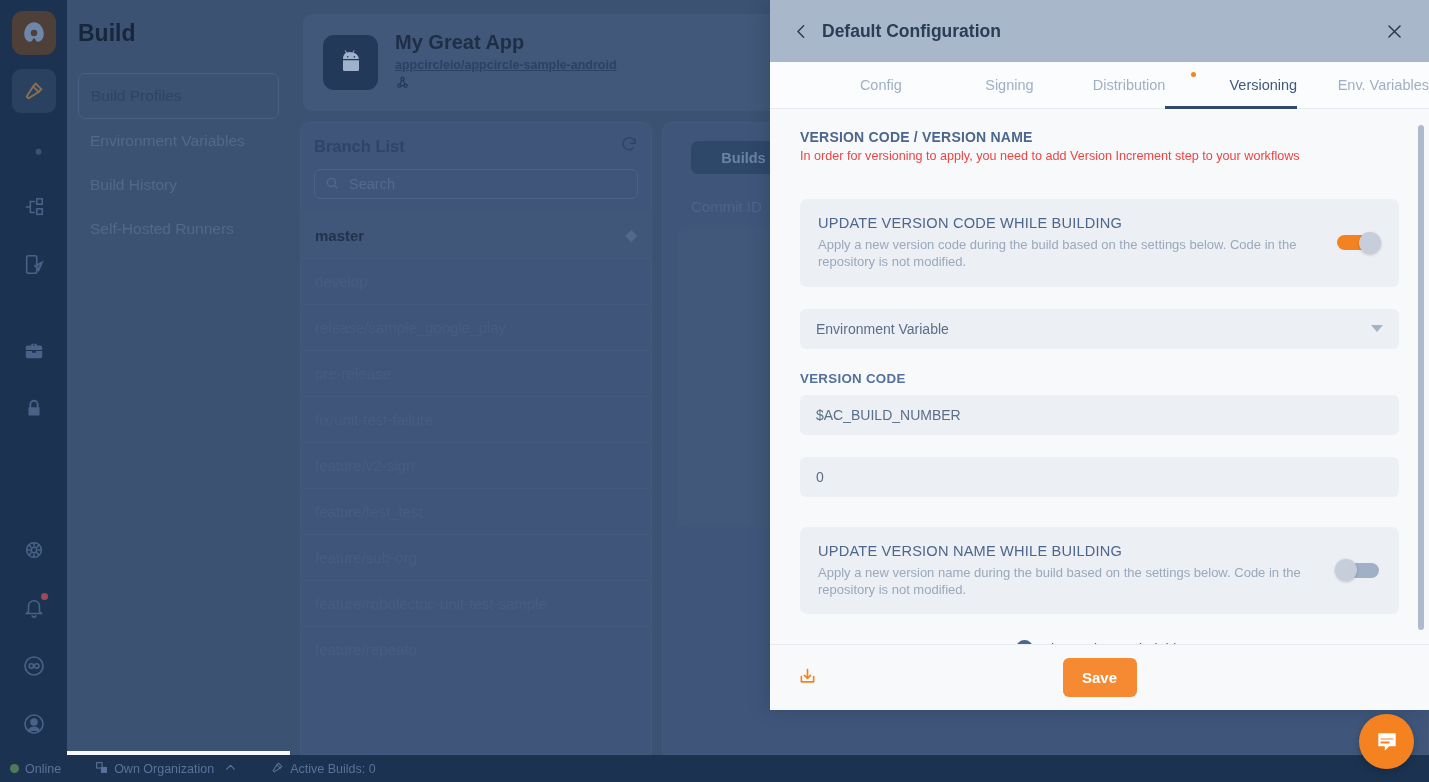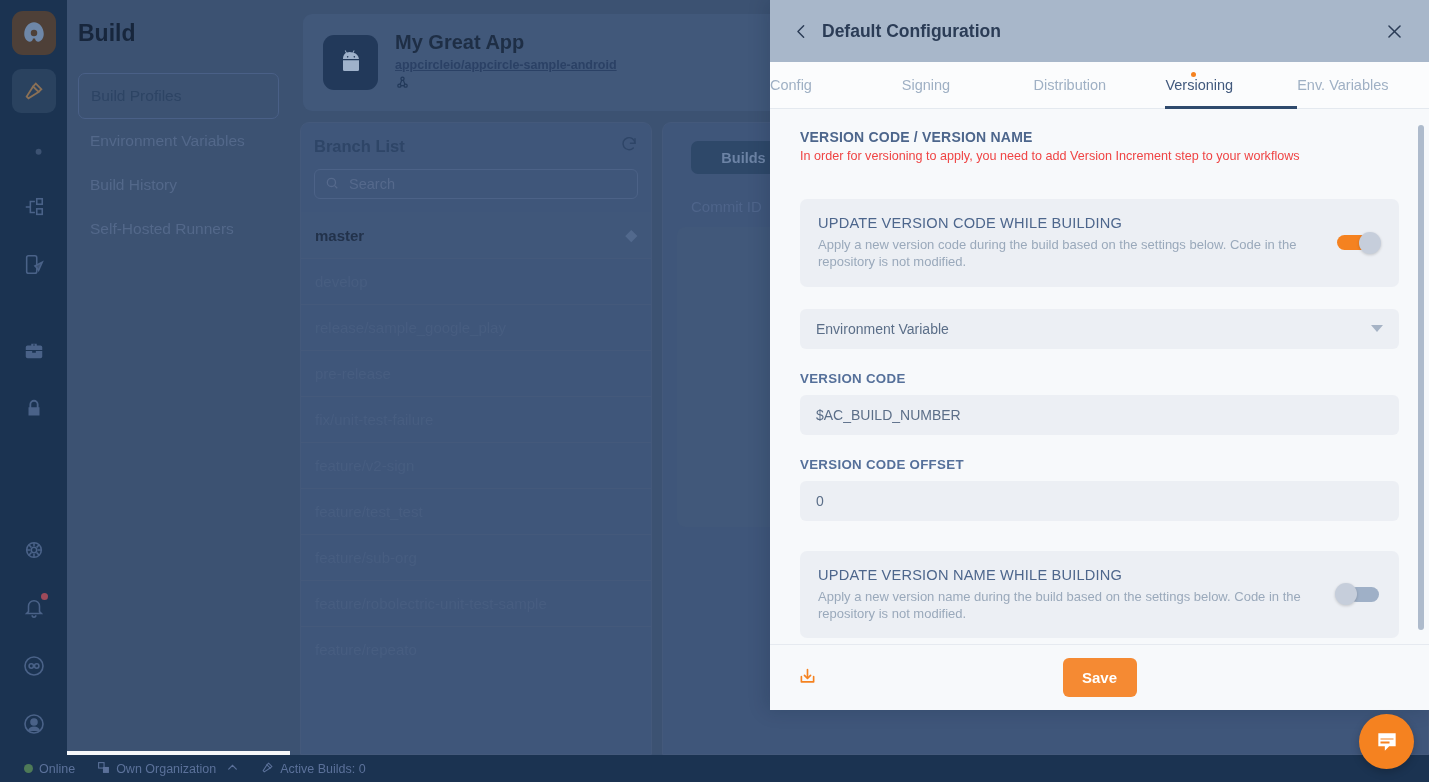--- a/index.html
+++ b/index.html
@@ -118,22 +118,22 @@
     margin-top: 24px; padding-left: 28px; font-size: 15px; color: #4e6party;
     color: #4e648a;
   }
   .bg-tablebody {
     margin: 12px 18px 0 14px; height: 300px;
     background: #41587a; border-radius: 8px;
   }
 
   .bg-status {
     position: absolute; left: 0; bottom: 0; width: 1429px; height: 27px;
-    background: #1b3351; display: flex; align-items: center; gap: 8px;
-    padding-left: 24px; color: #5b7characters;
+    background: #1b3351; display: flex; align-items: center; gap: 20px;
+    padding-left: 10px; color: #5b7characters;
     color: #5b719a; font-size: 12.5px;
   }
   .st-item { display: flex; align-items: center; gap: 6px; }
   .st-dot { width: 9px; height: 9px; border-radius: 50%; background: #4e7a57; }
 
   
   .drawer {
     position: absolute; right: 0; top: 0; width: 659px; height: 710px;
     background: #f7f9fb; display: flex; flex-direction: column;
     box-shadow: -3px 0 18px rgba(10,25,50,.18);
@@ -153,21 +153,21 @@
     margin-left: auto; width: 26px; height: 26px;
     display: flex; align-items: center; justify-content: center; color: #2b3c56;
   }
 
   .tabs {
     height: 47px; flex: none; background: #fbfcfd;
     display: flex; align-items: stretch;
     border-bottom: 1px solid #e4e9ef;
   }
   .tab {
-    flex: 1 1 0; display: flex; align-items: center; justify-content: flex-start;
+    flex: 1 1 0; display: flex; align-items: center; justify-content: flex-end;
     font-size: 14.5px; color: #9fb0c4; position: relative;
   }
   .tab.active { color: #41597d; font-weight: normal; }
   .tab.active::after {
     content: ""; position: absolute; left: 0; right: 0; bottom: -1px;
     height: 3px; background: #2f4a6d;
   }
   .tab-dot {
     position: absolute; width: 5px; height: 5px; border-radius: 50%;
     background: #f58220; left: 50%; margin-left: -40px; top: 10px;
@@ -555,21 +555,20 @@
       </div>
 
       <div class="field">
         <div class="field-label">VERSION CODE</div>
         <div class="field-box">
           <span>$AC_BUILD_NUMBER</span>
         </div>
       </div>
 
       <div class="field">
-        <div class="field-label">VERSION CODE OFFSET</div>
         <div class="field-box">
           <span>0</span>
         </div>
       </div>
 
       <div class="card" style="margin-top:30px">
         <div class="card-txt">
           <div class="card-title">UPDATE VERSION NAME WHILE BUILDING</div>
           <div class="card-desc">Apply a new version name during the build based on the settings below. Code in the repository is not modified.</div>
         </div>

